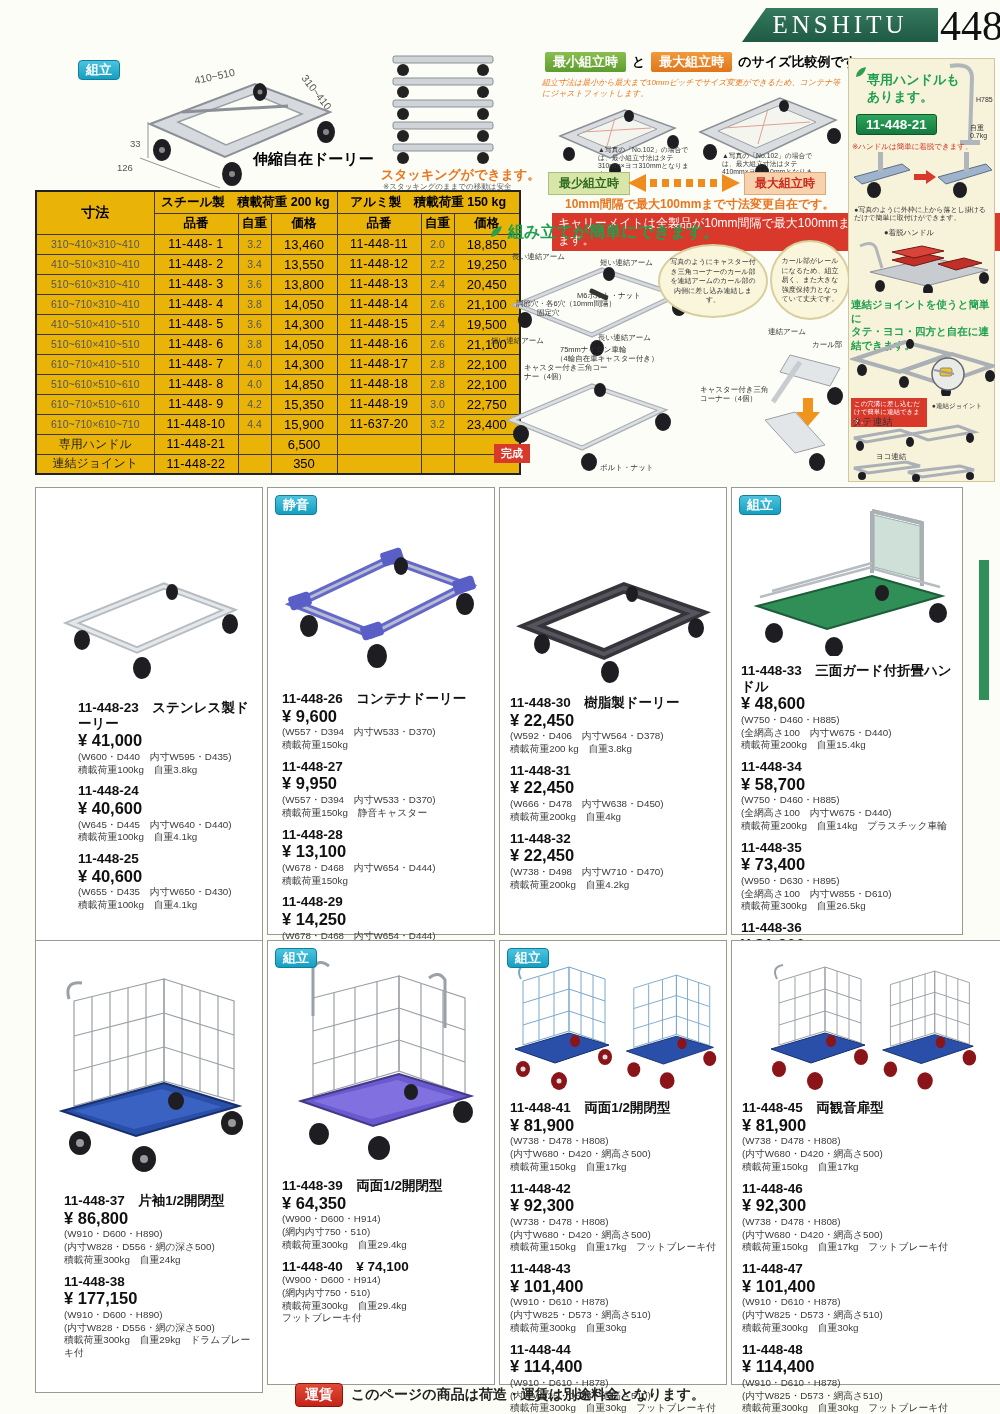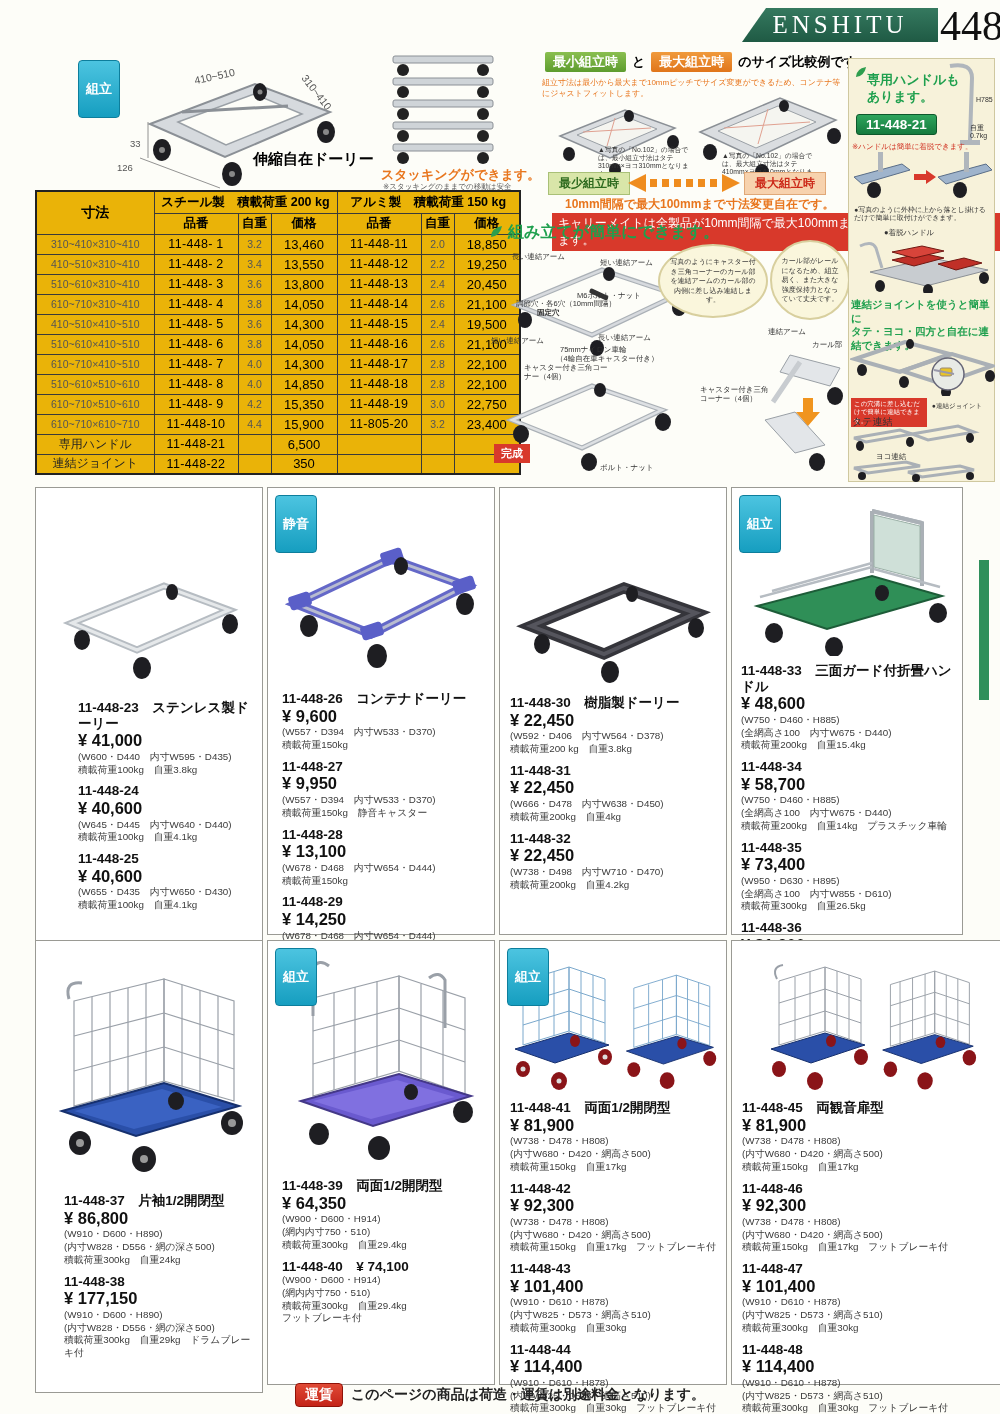--- a/index.html
+++ b/index.html
@@ -9,21 +9,21 @@
 
   
   .banner { position:absolute; left:742px; top:8px; width:196px; height:34px;
     background:linear-gradient(180deg,#35795f,#1f5a44); clip-path:polygon(0 100%,24px 0,100% 0,100% 100%);
     display:flex; align-items:center; justify-content:center; }
   .banner span { color:#fff; font-family:"Liberation Serif",serif; font-size:25px; letter-spacing:4px; }
   .pagenum { position:absolute; left:940px; top:2px; font-family:"Liberation Serif",serif; font-size:42px; color:#111; }
 
   
   .teal-badge { display:inline-block; background:linear-gradient(180deg,#4cc4e0,#169ec0); color:#fff;
-    font-weight:bold; font-size:13px; padding:19px 7px; border-radius:4px; border:1px solid #0d7e9c; }
+    font-weight:bold; font-size:13px; padding:0 7px; border-radius:4px; border:1px solid #0d7e9c; }
   .min-badge { background:linear-gradient(180deg,#8abf50,#5d9c2e); color:#fff; font-weight:bold; font-size:13px; padding:1px 8px; border-radius:2px; }
   .max-badge { background:linear-gradient(180deg,#f09a3c,#e0751a); color:#fff; font-weight:bold; font-size:13px; padding:1px 8px; border-radius:2px; }
   .pale-green { background:#d9e6a9; color:#2f6b1f; font-weight:bold; font-size:12px; padding:2px 10px; border:1px solid #a9c077; }
   .pale-orange { background:#f7d2ae; color:#cc2a1a; font-weight:bold; font-size:12px; padding:2px 10px; border:1px solid #e0a878; }
   .red-badge { background:#d8392b; color:#fff; font-weight:bold; font-size:11px; padding:2px 7px; }
   .code-badge { background:linear-gradient(180deg,#2ea55c,#157a3e); color:#fff; font-weight:bold; font-size:13.5px;
     padding:2px 9px; border:1px solid #0d582b; border-radius:3px; }
 
   
   table.sizes { position:absolute; left:35px; top:190px; border-collapse:collapse; background:#eab308; }
@@ -228,21 +228,21 @@
           <td class="c3">15,350</td>
           <td class="c4">11-448-19</td>
           <td class="c5">3.0</td>
           <td class="c6">22,750</td>
         </tr>
         <tr>
           <td class="c0">610~710×610~710</td>
           <td class="c1">11-448-10</td>
           <td class="c2">4.4</td>
           <td class="c3">15,900</td>
-          <td class="c4">11-805-20</td>
+          <td class="c4">11-637-20</td>
           <td class="c5">3.2</td>
           <td class="c6">23,400</td>
         </tr>
         <tr>
           <td class="c0 center">専用ハンドル</td>
           <td class="c1">11-448-21</td>
           <td class="c2"></td>
           <td class="c3">6,500</td>
           <td class="c4"></td>
           <td class="c5"></td>
@@ -259,21 +259,21 @@
         </tr>
       </tbody>
   </table>
 
   <div class="abs" style="left:545px;top:52px;display:flex;align-items:center;gap:6px;">
     <span class="min-badge">最小組立時</span>
     <span style="font-weight:bold;font-size:13px;">と</span>
     <span class="max-badge">最大組立時</span>
     <span style="font-weight:bold;font-size:13px;">のサイズ比較例です。</span>
   </div>
-  <div class="abs orangetext" style="left:542px;top:77px;width:300px;font-size:8px;">組立寸法は最小から最大まで10mmピッチでサイズ変更ができるため、コンテナ等にジャストフィットします。</div>
+  <div class="abs orangetext" style="left:542px;top:77px;width:300px;font-size:8px;font-style:italic;">組立寸法は最小から最大まで10mmピッチでサイズ変更ができるため、コンテナ等にジャストフィットします。</div>
 
   <div class="abs" style="left:545px;top:96px;">
     <svg width="140" height="80" viewBox="0 0 140 80">
       <polygon points="15,40 80,14 130,32 65,62" fill="#dadde0" stroke="#8b9096" stroke-width="1.5"></polygon>
       <polygon points="32,39 79,20 112,33 65,53" fill="#f5f5f0" stroke="#9aa0a6"></polygon>
       <line x1="38" y1="36" x2="106" y2="32" stroke="#e0a090" stroke-width="1"></line>
       <line x1="70" y1="22" x2="62" y2="50" stroke="#e0a090" stroke-width="1"></line>
       <ellipse cx="24" cy="58" rx="6" ry="7" fill="#1e1e22"></ellipse>
         <ellipse cx="70" cy="74" rx="6" ry="7" fill="#1e1e22"></ellipse>
       <ellipse cx="128" cy="46" rx="6" ry="7" fill="#1e1e22"></ellipse>
@@ -321,21 +321,21 @@
         <ellipse cx="100" cy="98" rx="7" ry="8" fill="#1e1e22"></ellipse>
       <ellipse cx="182" cy="58" rx="7" ry="8" fill="#1e1e22"></ellipse>
         <ellipse cx="112" cy="24" rx="6" ry="7" fill="#1e1e22"></ellipse>
       <rect x="92" y="42" width="20" height="5" rx="2" fill="#333" transform="rotate(25 102 44)"></rect>
     </svg>
   </div>
   <span class="abs tinylabel" style="left:512px;top:252px;">長い連結アーム</span>
   <span class="abs tinylabel" style="left:600px;top:258px;">短い連結アーム</span>
   <span class="abs tinylabel" style="left:577px;top:291px;">M6ボルト・ナット</span>
   <span class="abs tinylabel" style="left:516px;top:299px;">調節穴・各6穴（10mm間隔）</span>
-  <span class="abs tinylabel" style="left:537px;top:308px;font-weight:bold;">固定穴</span>
+  <span class="abs tinylabel" style="left:537px;top:308px;">固定穴</span>
   <span class="abs tinylabel" style="left:491px;top:336px;">短い連結アーム</span>
   <span class="abs tinylabel" style="left:598px;top:333px;">長い連結アーム</span>
   <span class="abs tinylabel" style="left:560px;top:345px;">75mmナイロン車輪</span>
   <span class="abs tinylabel" style="left:556px;top:354px;">（4輪自在車キャスター付き）</span>
   <span class="abs tinylabel" style="left:524px;top:363px;width:86px;">キャスター付き三角コーナー（4個）</span>
 
   <div class="bubble" style="left:658px;top:244px;width:110px;height:74px;">写真のようにキャスター付き三角コーナーのカール部を連結アームのカール部の内側に差し込み連結します。</div>
   <div class="bubble" style="left:770px;top:240px;width:80px;height:80px;">カール部がレールになるため、組立易く、また大きな強度保持力となっていて丈夫です。</div>
   <span class="abs tinylabel" style="left:768px;top:327px;">連結アーム</span>
   <span class="abs tinylabel" style="left:812px;top:340px;">カール部</span>

